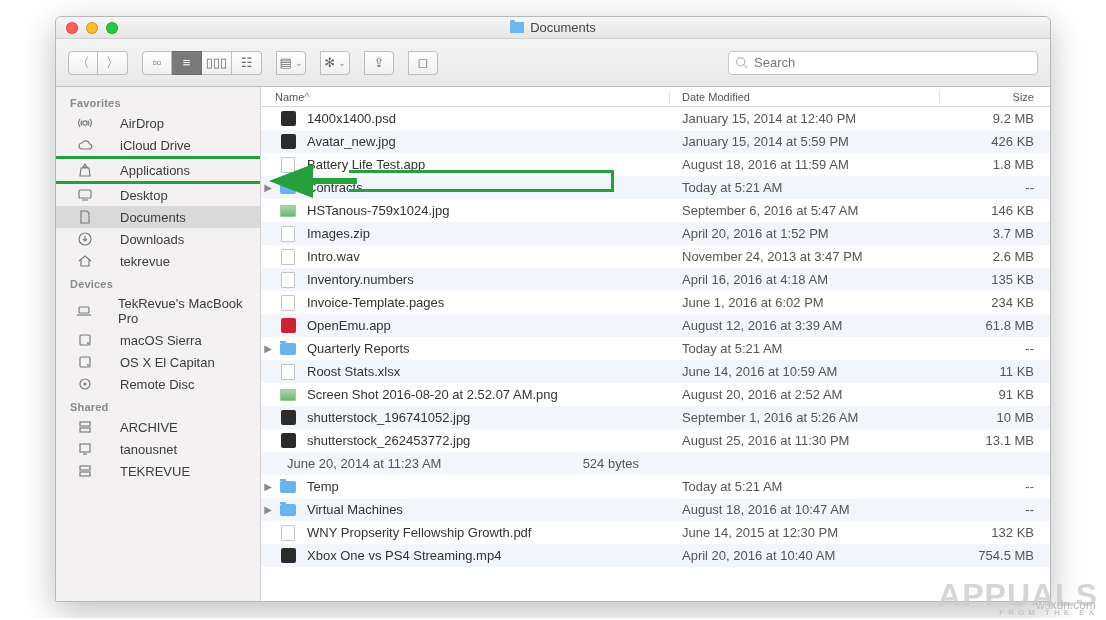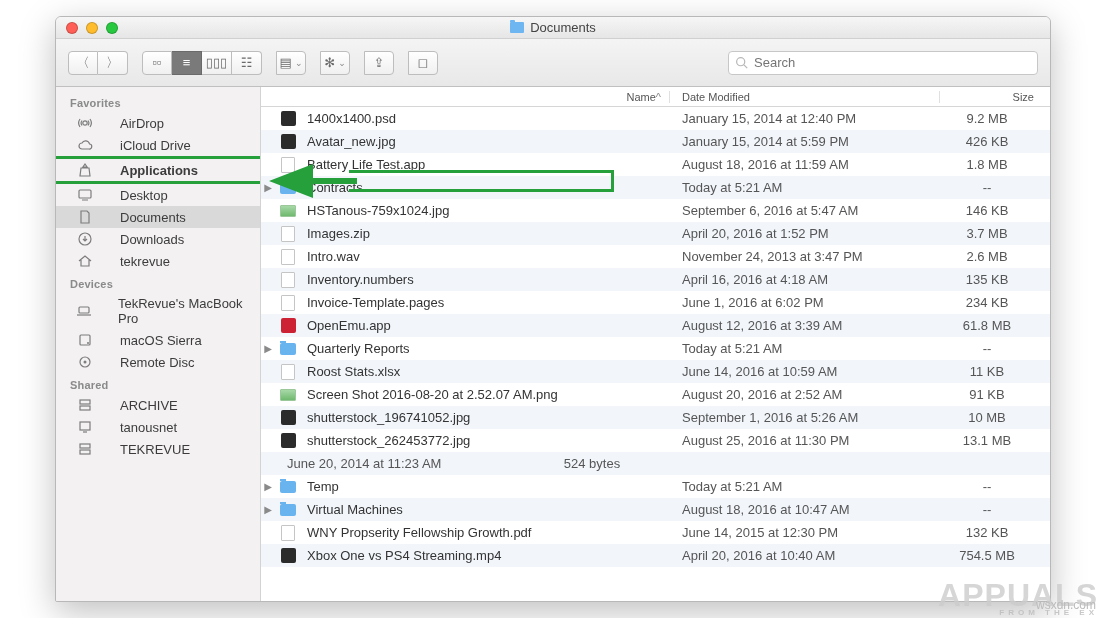--- a/index.html
+++ b/index.html
@@ -27,35 +27,35 @@
   .search input{border:none;outline:none;flex:1;font-size:13px;color:#555}
   .search svg{opacity:.6}
   
   .body { display:flex; height:calc(100% - 70px); }
   
   .sidebar { width:205px; background:#f3f1f2; border-right:1px solid #d3d3d3; padding-top:4px; overflow:hidden;}
   .sb-section { font-size:11px; color:#8a8a8a; font-weight:600; padding:6px 14px 3px; letter-spacing:.2px;}
   .sb-item { display:flex; align-items:center; gap:26px; padding:3px 14px 3px 20px; font-size:13px; color:#3c3c3c; cursor:default;}
   .sb-item.selected{background:#d9d9d9}
   .sb-ico { width:18px; height:16px; display:flex;align-items:center;justify-content:center; color:#7d7d7d;}
-  .hl-green{ border:3px solid #25a03b; border-radius:2px; margin:0 -3px; padding-right:0 !important;font-weight:bold;}
+  .hl-green{ border:3px solid #25a03b; border-radius:2px; margin:0 -3px; padding-right:0 !important;}
   
   .content { flex:1; background:#fff; display:flex; flex-direction:column;}
   .cols { display:flex; height:20px; border-bottom:1px solid #d6d6d6; font-size:11px; color:#555; align-items:center;}
-  .col-name{flex:1;padding-left:14px;display:flex;align-items:center;justify-content:flex-end;border-right:1px solid #e0e0e0;}
+  .col-name{flex:1;padding-left:14px;display:flex;align-items:center;justify-content:flex-start;border-right:1px solid #e0e0e0;}
   .col-date{width:270px;padding-left:12px;border-right:1px solid #e0e0e0;display:flex;}
   .col-size{width:110px;text-align:right;padding-right:16px;display:flex;align-items:center;justify-content:flex-end;}
   .rows{flex:1;overflow:hidden;}
   .row{display:flex;height:23px;align-items:center;font-size:13px;}
   .row.alt{background:#f2f6fb}
   .row .disc{width:14px;text-align:center;color:#8a8a8a;font-size:10px}
   .row .fi{width:18px;height:16px;display:flex;align-items:center;justify-content:center;margin-right:6px}
   .row .nm{flex:1;padding-left:4px;display:flex;align-items:center;gap:4px;overflow:hidden;white-space:nowrap}
   .row .dt{width:270px;padding-left:12px;color:#555;white-space:nowrap}
-  .row .sz{width:110px;text-align:center;padding-right:16px;color:#555;white-space:nowrap}
+  .row .sz{width:110px;text-align:right;padding-right:16px;color:#555;white-space:nowrap}
   
   .ico-gen{width:14px;height:16px;border:1px solid #c5c5c5;border-radius:1px;background:#fff}
   .ico-fold{width:16px;height:12px;background:#69b3ef;border-radius:2px;position:relative}
   .ico-fold:before{content:"";position:absolute;top:-3px;left:0;width:6px;height:3px;background:#69b3ef;border-radius:1px 1px 0 0}
   .ico-dark{width:15px;height:15px;background:#2b2b2b;border-radius:2px}
   .ico-red{width:15px;height:15px;background:#c23;border-radius:2px}
   .ico-img{width:16px;height:12px;background:linear-gradient(#a7d8a7,#6fb96f);border:1px solid #9ac89a;border-radius:1px}
   
   .arrow-wrap { position:absolute; left:213px; top:150px; width:345px; height:34px; pointer-events:none;}
   .arrow-rect{position:absolute;right:0;top:3px;width:265px;height:22px;border:3px solid #25a03b;border-left:none}
@@ -194,20 +194,29 @@
             <svg width="16" height="16" viewBox="0 0 16 16">
               <rect x="3" y="3" width="10" height="10" rx="1" fill="none" stroke="#7d7d7d" stroke-width="1.2"></rect>
               <circle cx="11" cy="11" r="1" fill="#7d7d7d"></circle>
             </svg>
           </span>
           <span>macOS Sierra</span>
         </div>
         <div class="sb-item">
           <span class="sb-ico">
             <svg width="16" height="16" viewBox="0 0 16 16">
+              <rect x="3" y="3" width="10" height="10" rx="1" fill="none" stroke="#7d7d7d" stroke-width="1.2"></rect>
+              <circle cx="11" cy="11" r="1" fill="#7d7d7d"></circle>
+            </svg>
+          </span>
+          <span>OS X El Capitan</span>
+        </div>
+        <div class="sb-item">
+          <span class="sb-ico">
+            <svg width="16" height="16" viewBox="0 0 16 16">
               <circle cx="8" cy="8" r="5" fill="none" stroke="#7d7d7d" stroke-width="1.2"></circle>
               <circle cx="8" cy="8" r="1.5" fill="#7d7d7d"></circle>
             </svg>
           </span>
           <span>Remote Disc</span>
         </div>
         <div class="sb-section">Shared</div>
         <div class="sb-item">
           <span class="sb-ico">
             <svg width="16" height="16" viewBox="0 0 16 16">

